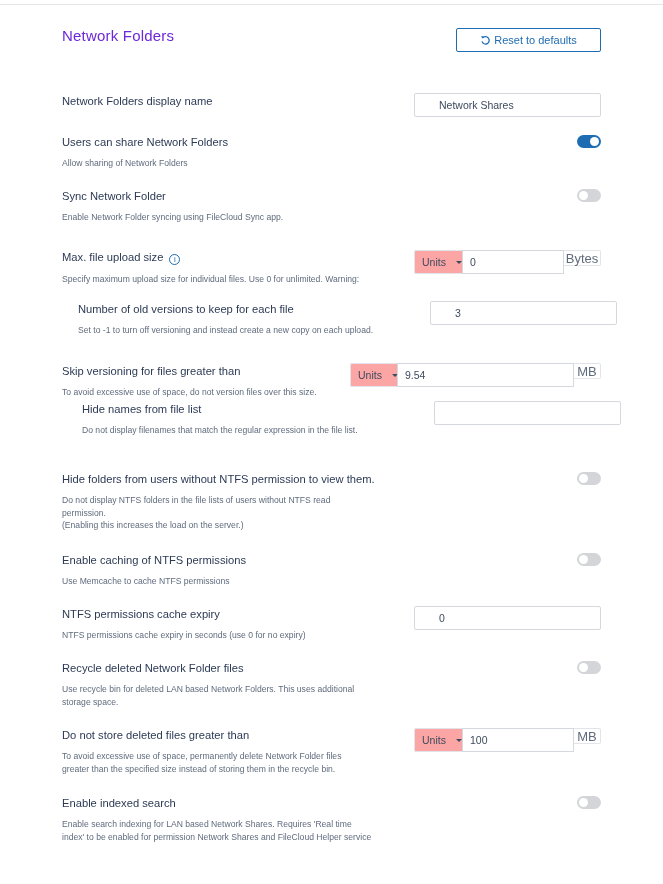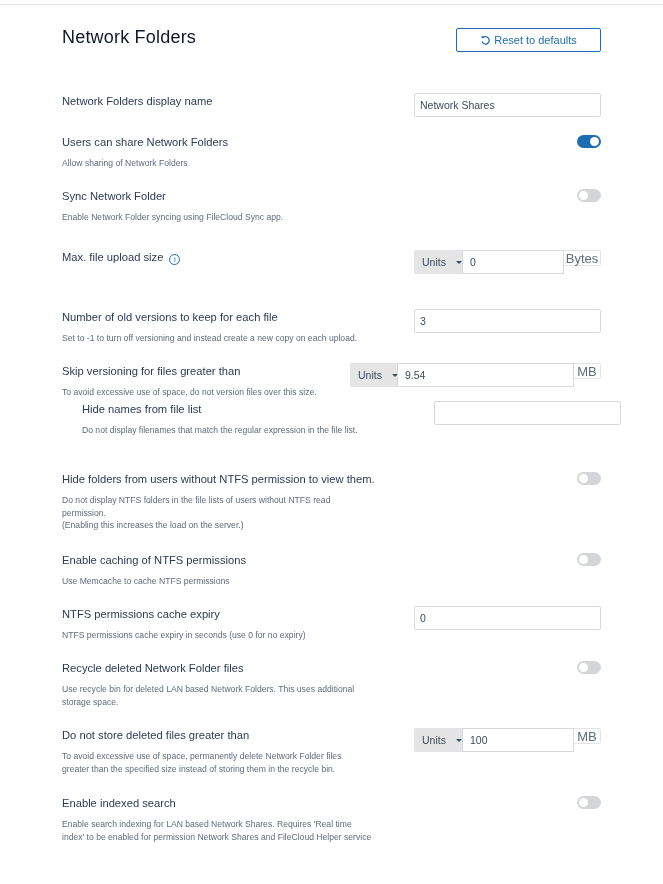--- a/index.html
+++ b/index.html
@@ -1,29 +1,29 @@
 <!DOCTYPE html>
 <html><head>
 <meta charset="utf-8">
 <style>
   * { box-sizing: border-box; margin: 0; padding: 0; }
   html, body { width: 663px; height: 884px; background: #ffffff; overflow: hidden; }
   body { font-family: "Liberation Sans", sans-serif; color: #2c3a55; position: relative; }
   .topline { position: absolute; left: 0; top: 4px; width: 663px; height: 1px; background: #e3e5e8; }
-  .title { position: absolute; left: 62px; top: 27px; font-size: 18px; color: #0f172a; letter-spacing: 0.2px; }
+  .title { position: absolute; left: 62px; top: 27px; font-size: 15px; color: #6d28d9; letter-spacing: 0.2px; }
   .reset-btn { position: absolute; left: 456px; top: 28px; width: 145px; height: 24px; border: 1px solid #1e6db3; border-radius: 2px; background: #fff; color: #1e6db3; font-size: 11px; display: flex; align-items: center; justify-content: center; gap: 3px; cursor: pointer; font-family: "Liberation Sans", sans-serif; }
   .reset-btn svg { width: 11px; height: 11px; }
   .row { position: absolute; left: 62px; width: 539px; }
   .label { font-size: 11.2px; color: #2c3a55; line-height: 14px; }
   .desc { font-size: 8.6px; color: #5f6b7d; line-height: 12.5px; margin-top: 8px; }
   .info-icon { display: inline-block; width: 11px; height: 11px; border: 1px solid #1e6db3; border-radius: 50%; color: #1e6db3; font-size: 8px; line-height: 9px; text-align: center; margin-left: 6px; vertical-align: -1px; font-family: "Liberation Sans", sans-serif; }
   .control { position: absolute; right: 0; }
-  .text-input { height: 24px; border: 1px solid #d5d9de; border-radius: 2px; background: #fff; font-size: 10.5px; color: #3e4a5e; padding: 0 5px; font-family: "Liberation Sans", sans-serif; outline: none; }
+  .text-input { height: 24px; border: 1px solid #d5d9de; border-radius: 2px; background: #fff; font-size: 10.5px; color: #3e4a5e; padding: 0 24px; font-family: "Liberation Sans", sans-serif; outline: none; }
   .group { display: flex; height: 24px; }
-  .group .units { height: 24px; border: 1px solid #e1e4e8; border-right: none; background: #e5e5e5; font-size: 10.5px; color: #3e4a5e; padding: 0 6px 0 7px; display: flex; align-items: center; gap: 10px; border-radius: 2px 0 0 2px; cursor: pointer; font-family: "Liberation Sans", sans-serif; }
+  .group .units { height: 24px; border: 1px solid #e1e4e8; border-right: none; background: #fca5a5; font-size: 10.5px; color: #3e4a5e; padding: 0 6px 0 7px; display: flex; align-items: center; gap: 10px; border-radius: 2px 0 0 2px; cursor: pointer; font-family: "Liberation Sans", sans-serif; }
   .group .units .caret { width: 0; height: 0; border-left: 3px solid transparent; border-right: 3px solid transparent; border-top: 3.5px solid #3e4a5e; margin-top: 1px; }
   .group .gin { height: 24px; border: 1px solid #d5d9de; background: #fff; font-size: 10.5px; color: #3e4a5e; padding: 0 7px; font-family: "Liberation Sans", sans-serif; outline: none; }
   .group .addon { height: 16px; border: 1px solid #e1e4e8; border-left: none; background: #fff; font-size: 13px; color: #5f6b7d; display: flex; align-items: center; justify-content: center; border-radius: 0 2px 2px 0; }
   .toggle { width: 24px; height: 13px; border-radius: 7px; position: relative; cursor: pointer; }
   .toggle.on { background: #1e6db3; }
   .toggle.off { background: #d3d5d8; }
   .toggle .knob { position: absolute; top: 2px; width: 9px; height: 9px; border-radius: 50%; background: #fff; }
   .toggle.on .knob { right: 2px; }
   .toggle.off .knob { left: 2px; }
 </style>
@@ -65,32 +65,33 @@
   <div class="control" style="top:0px;">
     <div class="toggle off">
         <div class="knob"></div>
       </div>
   </div>
 </div>
 
 <div class="row" style="top:250px;">
   <div class="label"><span>Max. file upload size</span><span class="info-icon">i</span></div>
   <div class="desc">
+    <div>Specify maximum upload size for individual files. Use 0 for unlimited. Warning:</div>
   </div>
   <div class="control group" style="top:0px;">
     <div class="units" style="width:48px;">
         <span>Units</span>
         <span class="caret"></span>
       </div>
     <input class="gin" style="width: 102px;" value="0">
     <div class="addon" style="width:37px;">Bytes</div>
   </div>
 </div>
 
-<div class="row" style="top:310px;">
+<div class="row" style="top:302px;margin-left:16px;">
   <div class="label">Number of old versions to keep for each file</div>
   <div class="desc">Set to -1 to turn off versioning and instead create a new copy on each upload.</div>
   <div class="control" style="top:-1px;">
     <input class="text-input" style="width: 187px;" value="3">
   </div>
 </div>
 
 <div class="row" style="top:364px;">
   <div class="label">Skip versioning for files greater than</div>
   <div class="desc">To avoid excessive use of space, do not version files over this size.</div>

